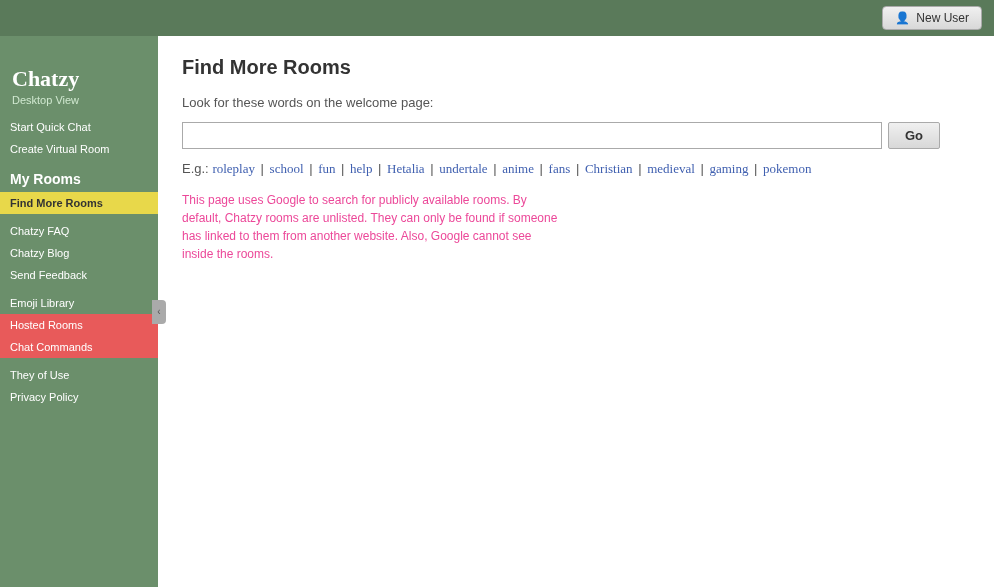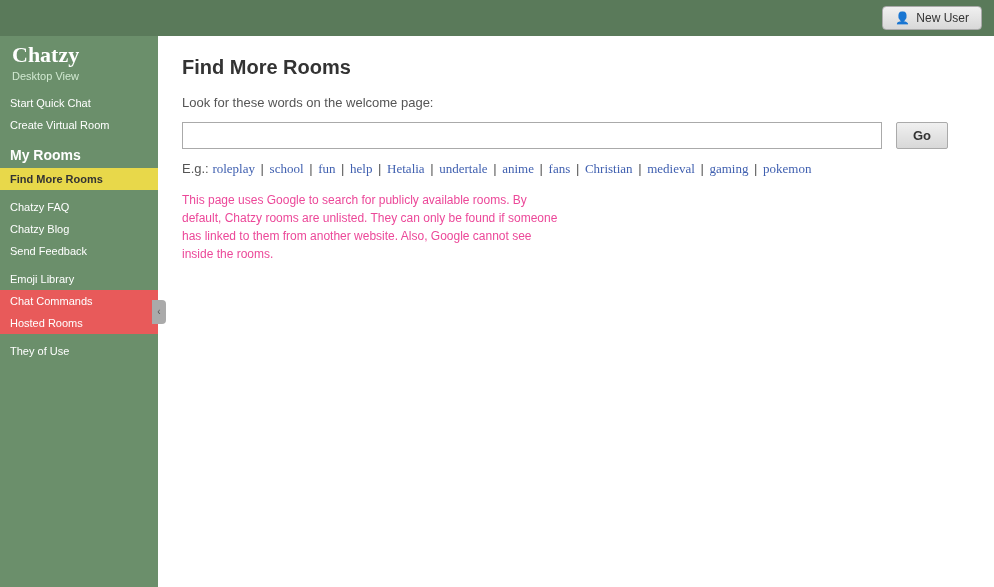--- a/index.html
+++ b/index.html
@@ -33,21 +33,21 @@
       height: calc(587px - 36px);
     }
 
     
     #sidebar {
       width: 158px;
       min-width: 158px;
       background: #6b8f6b;
       display: flex;
       flex-direction: column;
-      padding-top: 0;
+      padding-top: 24px;
       position: relative;
     }
     #logo {
       color: white;
       font-size: 22px;
       font-weight: bold;
       padding: 6px 12px 2px;
       font-family: Georgia, serif;
     }
     #desktop-view {
@@ -121,21 +121,21 @@
 
     #search-label {
       color: #555;
       margin-bottom: 12px;
       font-size: 13px;
     }
 
     #search-row {
       display: flex;
       align-items: center;
-      gap: 14px;
+      gap: 6px;
       margin-bottom: 12px;
     }
 
     #search-input {
       flex: 1;
       max-width: 700px;
       border: 1px solid #aaa;
       padding: 5px 6px;
       font-size: 13px;
       outline: none;
@@ -193,24 +193,25 @@
     <div class="sidebar-item">Create Virtual Room</div>
     <div class="sidebar-divider"></div>
     <div class="sidebar-item section-header">My Rooms</div>
     <div class="sidebar-item active-yellow">Find More Rooms</div>
     <div class="sidebar-divider"></div>
     <div class="sidebar-item">Chatzy FAQ</div>
     <div class="sidebar-item">Chatzy Blog</div>
     <div class="sidebar-item">Send Feedback</div>
     <div class="sidebar-divider"></div>
     <div class="sidebar-item">Emoji Library</div>
+    <div class="sidebar-item highlighted">Hosted Rooms</div>
     <div class="sidebar-item highlighted">Chat Commands</div>
-    <div class="sidebar-item highlighted">Hosted Rooms</div>
     <div class="sidebar-divider"></div>
     <div class="sidebar-item">They of Use</div>
+    <div class="sidebar-item">Privacy Policy</div>
 
     <div id="collapse-arrow">‹</div>
   </div>
 
   <div id="main">
     <div id="page-title">Find More Rooms</div>
     <div id="search-label">Look for these words on the welcome page:</div>
 
     <div id="search-row">
       <input id="search-input" type="text" style="">

